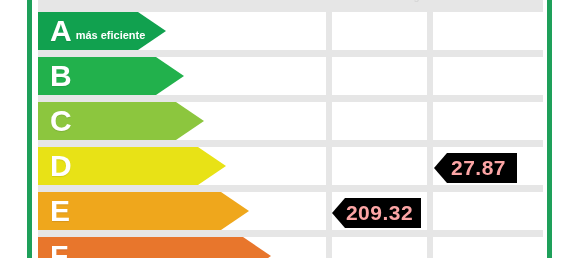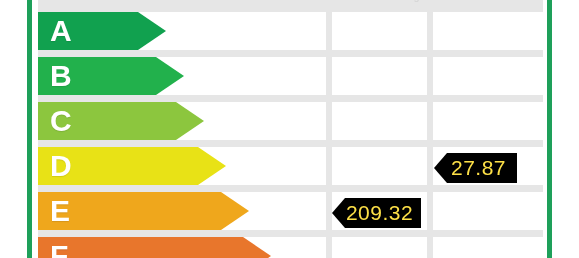--- a/index.html
+++ b/index.html
@@ -86,23 +86,23 @@
     margin-left: 4px;
     margin-top: 8px;
     white-space: nowrap;
   }
 
   
   .value-badge {
     position: absolute;
     height: 30px;
     background: #000000;
-    color: #fde047;
+    color: #fca5a5;
     font-size: 21px;
-    font-weight: normal;
+    font-weight: bold;
     display: flex;
     align-items: center;
     justify-content: center;
     padding: 0 10px 0 16px;
     box-sizing: border-box;
     -webkit-clip-path: polygon(0% 50%, 13px 0%, 100% 0%, 100% 100%, 13px 100%);
     clip-path: polygon(0% 50%, 13px 0%, 100% 0%, 100% 100%, 13px 100%);
     white-space: nowrap;
     letter-spacing: 0.5px;
   }
@@ -154,20 +154,21 @@
       <div class="col-cell" style="left: 332px; width: 95px; top: 192px; height: 38px;"></div>
       <div class="col-cell" style="left: 433px; width: 110px; top: 192px; height: 38px;"></div>
       <div class="col-cell" style="left: 38px; width: 288px; top: 237px; height: 38px;"></div>
       <div class="col-cell" style="left: 332px; width: 95px; top: 237px; height: 38px;"></div>
       <div class="col-cell" style="left: 433px; width: 110px; top: 237px; height: 38px;"></div>
     </div>
 
   <div id="bands-layer">
       <div class="band" style="left: 38px; top: 12px; width: 128px; height: 38px; background: rgb(17, 161, 79); clip-path: polygon(0% 0%, 78.125% 0%, 100% 50%, 78.125% 100%, 0% 100%);">
         <span class="band-letter">A</span>
+        <span class="band-note">más eficiente</span>
       </div>
       <div class="band" style="left: 38px; top: 57px; width: 146px; height: 38px; background: rgb(34, 177, 76); clip-path: polygon(0% 0%, 80.822% 0%, 100% 50%, 80.822% 100%, 0% 100%);">
         <span class="band-letter">B</span>
       </div>
       <div class="band" style="left: 38px; top: 102px; width: 166px; height: 38px; background: rgb(140, 198, 62); clip-path: polygon(0% 0%, 83.133% 0%, 100% 50%, 83.133% 100%, 0% 100%);">
         <span class="band-letter">C</span>
       </div>
       <div class="band" style="left: 38px; top: 147px; width: 188px; height: 38px; background: rgb(232, 226, 22); clip-path: polygon(0% 0%, 85.106% 0%, 100% 50%, 85.106% 100%, 0% 100%);">
         <span class="band-letter">D</span>
       </div>

